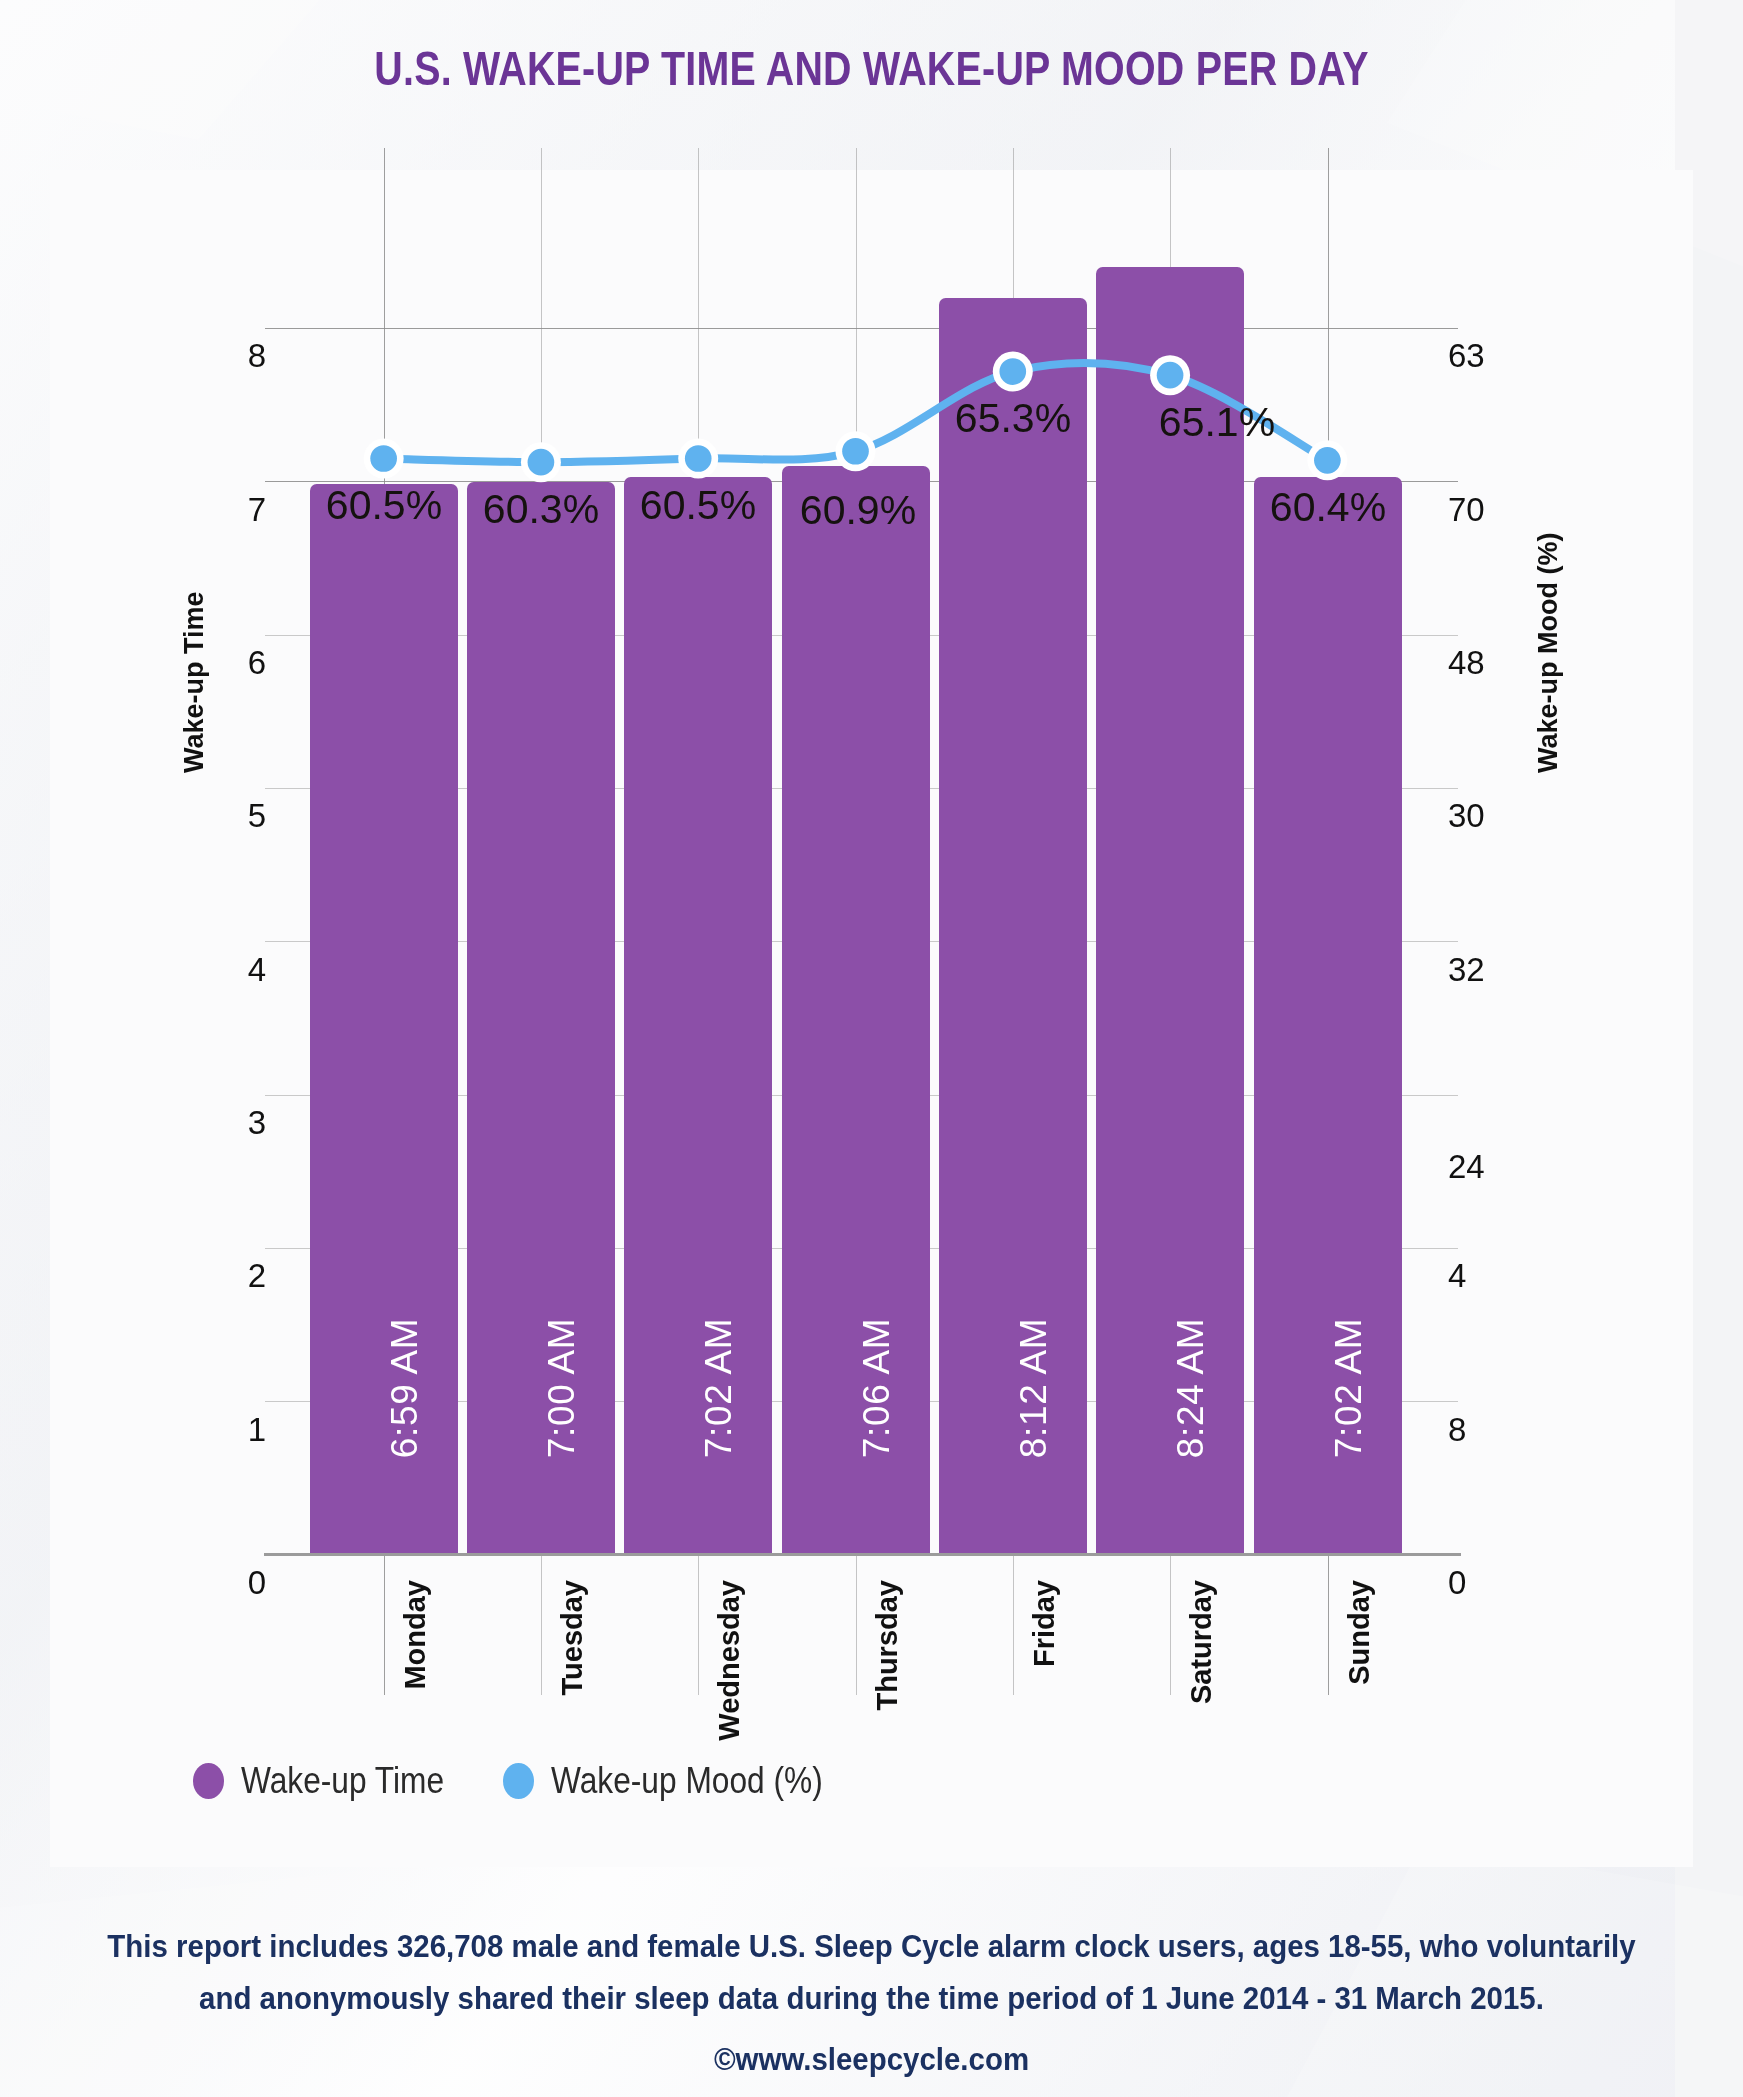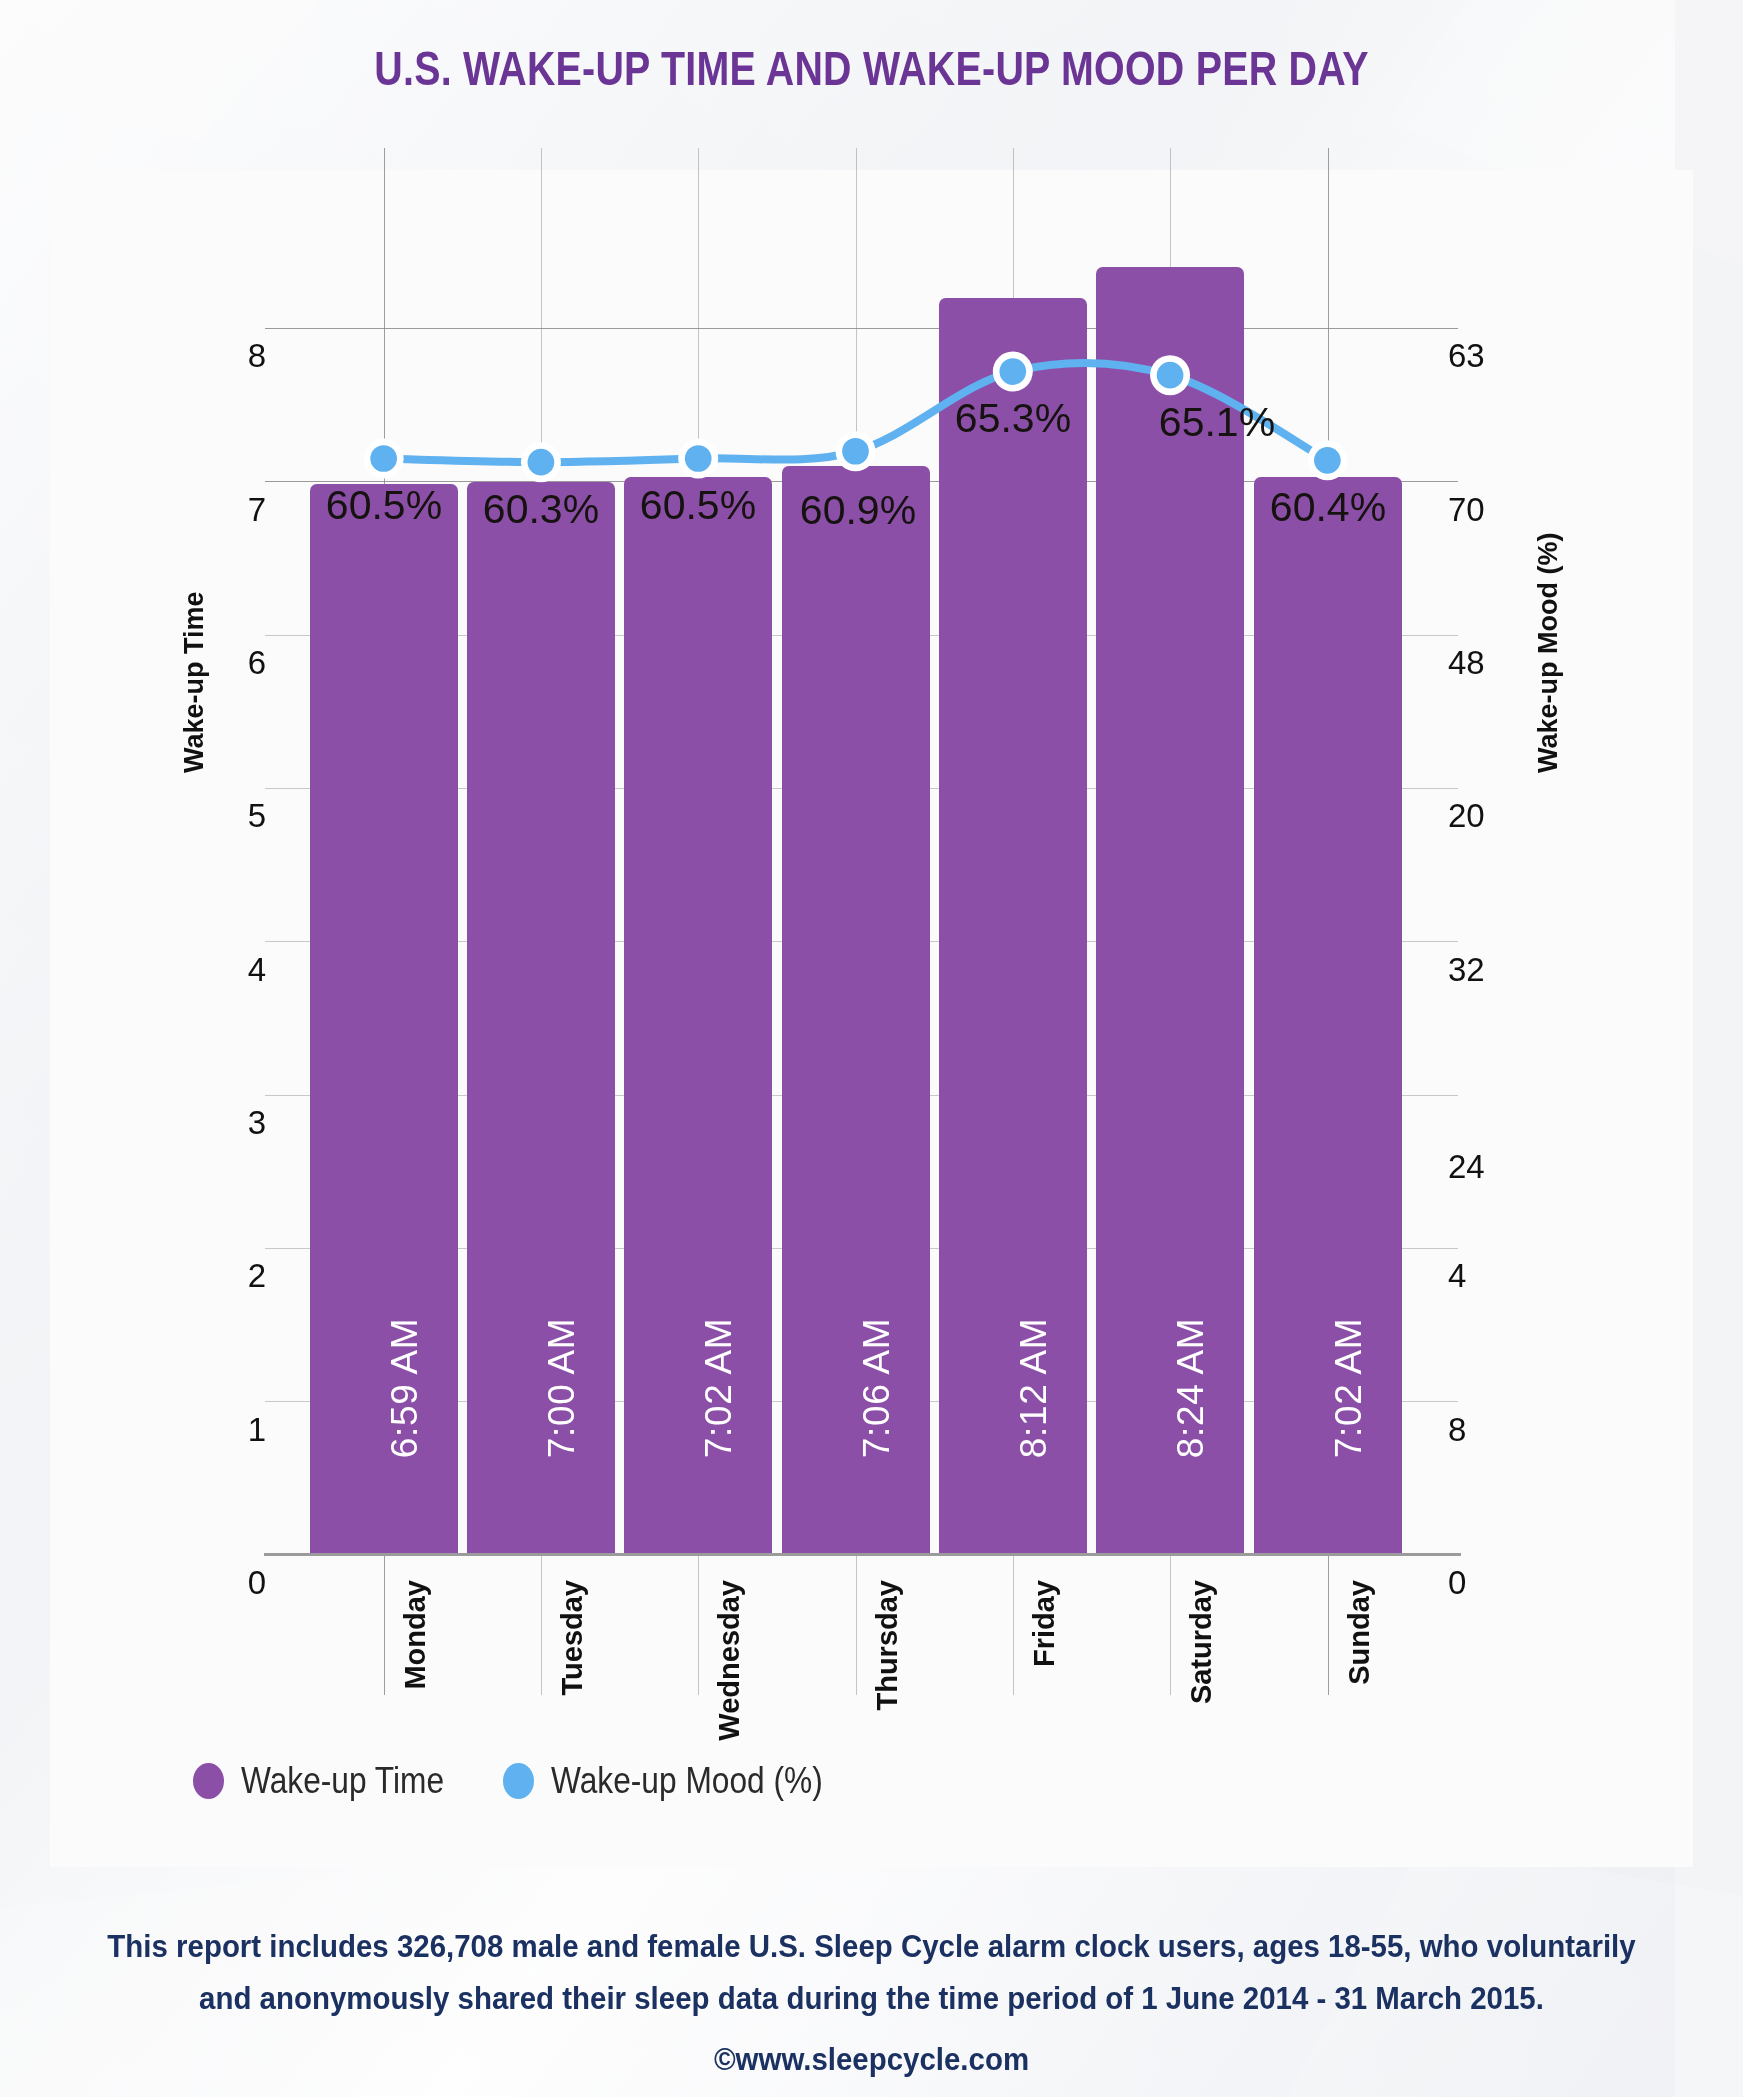--- a/index.html
+++ b/index.html
@@ -199,21 +199,21 @@
       <div class="ylab-left" style="left: 219px; top: 951px;">4</div>
       <div class="ylab-left" style="left: 219px; top: 1104px;">3</div>
       <div class="ylab-left" style="left: 219px; top: 1257px;">2</div>
       <div class="ylab-left" style="left: 219px; top: 1411px;">1</div>
       <div class="ylab-left" style="left: 219px; top: 1564px;">0</div>
     </div>
   <div id="right-ticks">
       <div class="ylab-right" style="left: 1448px; top: 337px;">63</div>
       <div class="ylab-right" style="left: 1448px; top: 491px;">70</div>
       <div class="ylab-right" style="left: 1448px; top: 644px;">48</div>
-      <div class="ylab-right" style="left: 1448px; top: 797px;">20</div>
+      <div class="ylab-right" style="left: 1448px; top: 797px;">30</div>
       <div class="ylab-right" style="left: 1448px; top: 951px;">32</div>
       <div class="ylab-right" style="left: 1448px; top: 1148px;">24</div>
       <div class="ylab-right" style="left: 1448px; top: 1257px;">4</div>
       <div class="ylab-right" style="left: 1448px; top: 1411px;">8</div>
       <div class="ylab-right" style="left: 1448px; top: 1564px;">0</div>
     </div>
 
   <div id="x-cats">
       <div class="xcat" style="left: 399px;">Monday</div>
       <div class="xcat" style="left: 556px;">Tuesday</div>

